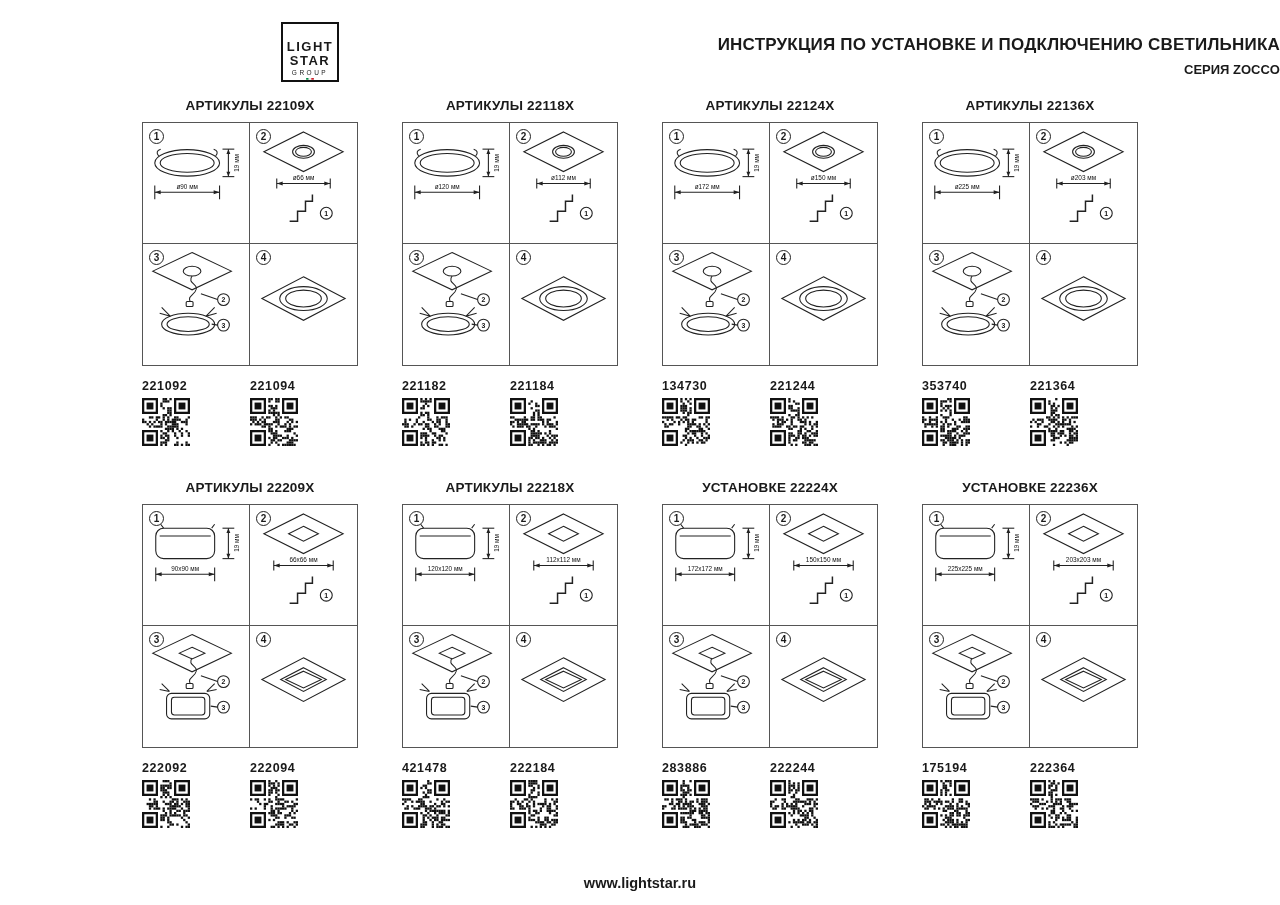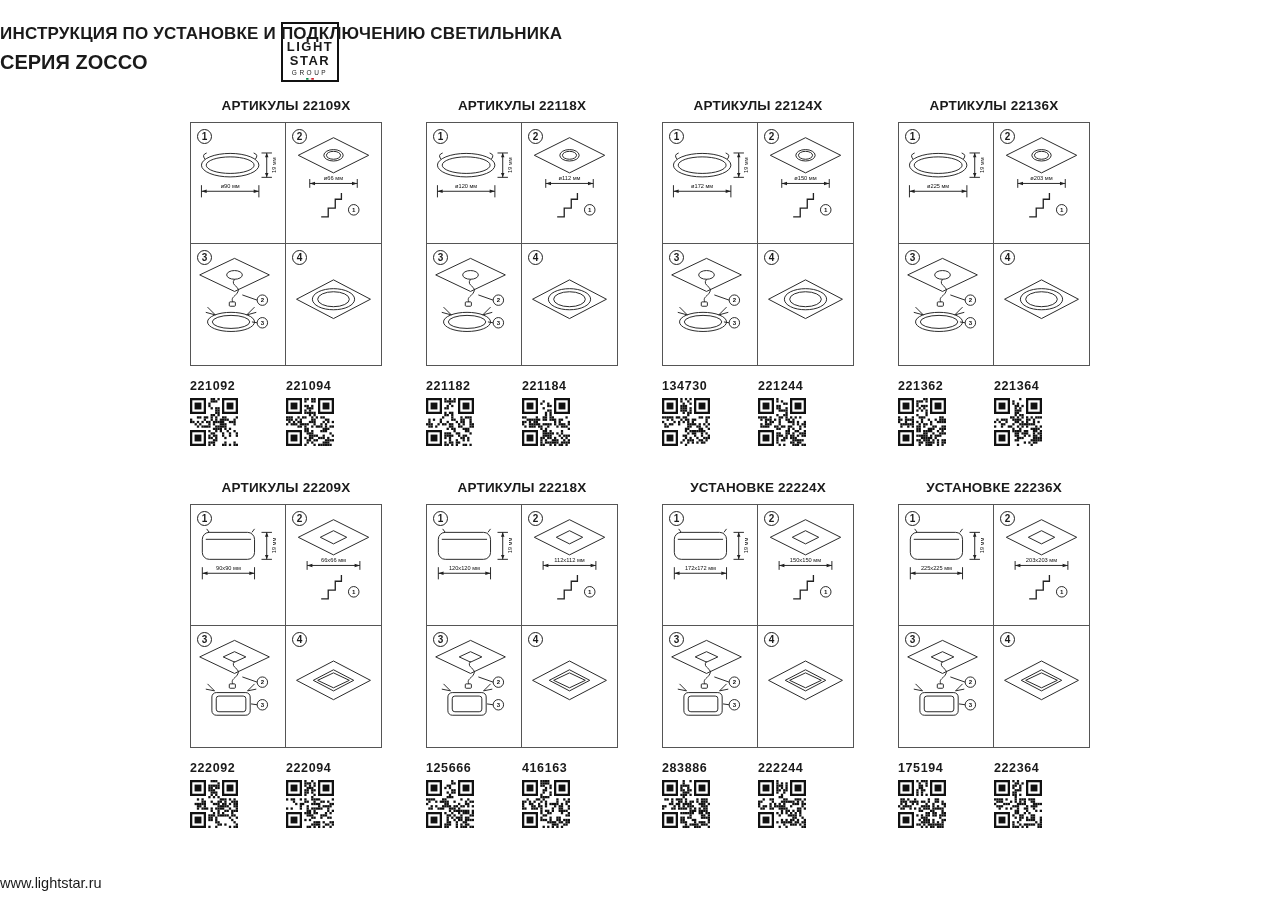--- a/index.html
+++ b/index.html
@@ -7,46 +7,46 @@
   body{width:1280px;height:905px;font-family:"Liberation Sans",sans-serif;color:#1a1a1a;-webkit-font-smoothing:antialiased}
   .page{position:relative;width:1280px;height:905px;overflow:hidden;background:#fff}
 
   
   .header{position:relative;height:98px}
   .logo{position:absolute;left:281px;top:22px;width:58px;height:60px;border:2px solid #111;
         display:flex;flex-direction:column;align-items:center;justify-content:center;padding-top:16px}
   .logo .l1,.logo .l2{font-size:13px;font-weight:bold;letter-spacing:1.5px;line-height:1.05}
   .logo .l3{font-size:6.5px;letter-spacing:2.5px;margin-top:2px}
   .logo .flag{width:20px;height:4px;margin-top:2px;display:block}
-  .titles{position:absolute;left:0;right:0;top:24px;text-align:left}
+  .titles{position:absolute;left:0;right:0;top:35px;text-align:right}
   .titles .t1{font-size:17px;font-weight:bold;letter-spacing:.2px}
-  .titles .t2{font-size:20px;font-weight:bold;margin-top:7px}
+  .titles .t2{font-size:13px;font-weight:bold;margin-top:7px}
 
   
   .row{display:flex;justify-content:center;gap:44px}
   .row+.row{margin-top:34px}
-  .panel-col{width:192px}
+  .panel-col{width:216px}
   .panel-title{text-align:center;font-size:13.5px;font-weight:bold;margin-bottom:9px;letter-spacing:.2px}
   .panel{border:1px solid #555;display:grid;grid-template-columns:1fr 1fr;grid-template-rows:121px 121px;background:#fff}
   .cell{position:relative;border-right:1px solid #555;border-bottom:1px solid #555}
   .cell:nth-child(2n){border-right:none}
   .cell:nth-child(n+3){border-bottom:none}
   .circ{position:absolute;top:6px;left:6px;width:15px;height:15px;border:1.3px solid #222;border-radius:50%;
         font-size:10px;font-weight:bold;display:flex;align-items:center;justify-content:center;z-index:2;background:#fff}
   svg.diagram{position:absolute;left:0;top:0;width:100%;height:100%}
   svg.diagram text{font-family:"Liberation Sans",sans-serif;fill:#111}
 
   
   .articles{display:flex;margin-top:13px}
   .article{flex:1;display:flex;flex-direction:column;gap:5px}
   .code{font-size:12.5px;font-weight:bold;letter-spacing:.6px}
   svg.qr{width:48px;height:48px}
 
   
-  .footer{position:absolute;left:0;right:0;bottom:14px;font-size:14.5px;font-weight:normal}
+  .footer{position:absolute;left:0;right:0;bottom:14px;text-align:center;font-size:14.5px;font-weight:bold}
 </style>
 </head>
 <body>
 
 <div class="page">
 
   <div class="header">
     <div class="logo">
       <span class="l1">LIGHT</span>
       <span class="l2">STAR</span>
@@ -1178,21 +1178,21 @@
           <ellipse cx="54" cy="54" rx="24" ry="12"></ellipse>
           <ellipse cx="54" cy="54" rx="18" ry="8.5"></ellipse>
         </g>
       </svg>
 
     </div>
   </div>
 
   <div class="articles">
     <div class="article">
-      <span class="code">221362</span>
+      <span class="code">353740</span>
       <svg class="qr" viewBox="0 0 84 84">
               <g fill="#111">
                 <rect x="44" y="0" width="4" height="4"></rect>
                 <rect x="48" y="0" width="4" height="4"></rect>
                 <rect x="32" y="4" width="4" height="4"></rect>
                 <rect x="36" y="4" width="4" height="4"></rect>
                 <rect x="40" y="4" width="4" height="4"></rect>
                 <rect x="48" y="4" width="4" height="4"></rect>
                 <rect x="32" y="8" width="4" height="4"></rect>
                 <rect x="32" y="12" width="4" height="4"></rect>
@@ -1880,21 +1880,21 @@
           <polygon points="54,31 96,53 54,75 12,53"></polygon>
           <polygon points="54,41 77,53 54,65 31,53"></polygon>
           <polygon points="54,44.5 72,53 54,61.5 36,53"></polygon>
         </g>
       </svg>
     </div>
   </div>
 
   <div class="articles">
     <div class="article">
-      <span class="code">125666</span>
+      <span class="code">421478</span>
       <svg class="qr" viewBox="0 0 84 84">
               <g fill="#111">
                 <rect x="44" y="0" width="4" height="4"></rect>
                 <rect x="44" y="4" width="4" height="4"></rect>
                 <rect x="48" y="4" width="4" height="4"></rect>
                 <rect x="36" y="8" width="4" height="4"></rect>
                 <rect x="40" y="8" width="4" height="4"></rect>
                 <rect x="32" y="12" width="4" height="4"></rect>
                 <rect x="40" y="12" width="4" height="4"></rect>
                 <rect x="44" y="16" width="4" height="4"></rect>
@@ -2014,21 +2014,21 @@
                 <rect x="56" y="0" width="28" height="28"></rect>
                 <rect fill="#fff" x="60" y="4" width="20" height="20"></rect>
                 <rect x="64" y="8" width="12" height="12"></rect>
                 <rect x="0" y="56" width="28" height="28"></rect>
                 <rect fill="#fff" x="4" y="60" width="20" height="20"></rect>
                 <rect x="8" y="64" width="12" height="12"></rect>
               </g>
             </svg>
     </div>
     <div class="article">
-      <span class="code">416163</span>
+      <span class="code">222184</span>
       <svg class="qr" viewBox="0 0 84 84">
               <g fill="#111">
                 <rect x="32" y="0" width="4" height="4"></rect>
                 <rect x="36" y="0" width="4" height="4"></rect>
                 <rect x="40" y="0" width="4" height="4"></rect>
                 <rect x="44" y="0" width="4" height="4"></rect>
                 <rect x="32" y="4" width="4" height="4"></rect>
                 <rect x="36" y="4" width="4" height="4"></rect>
                 <rect x="40" y="4" width="4" height="4"></rect>
                 <rect x="44" y="4" width="4" height="4"></rect>

